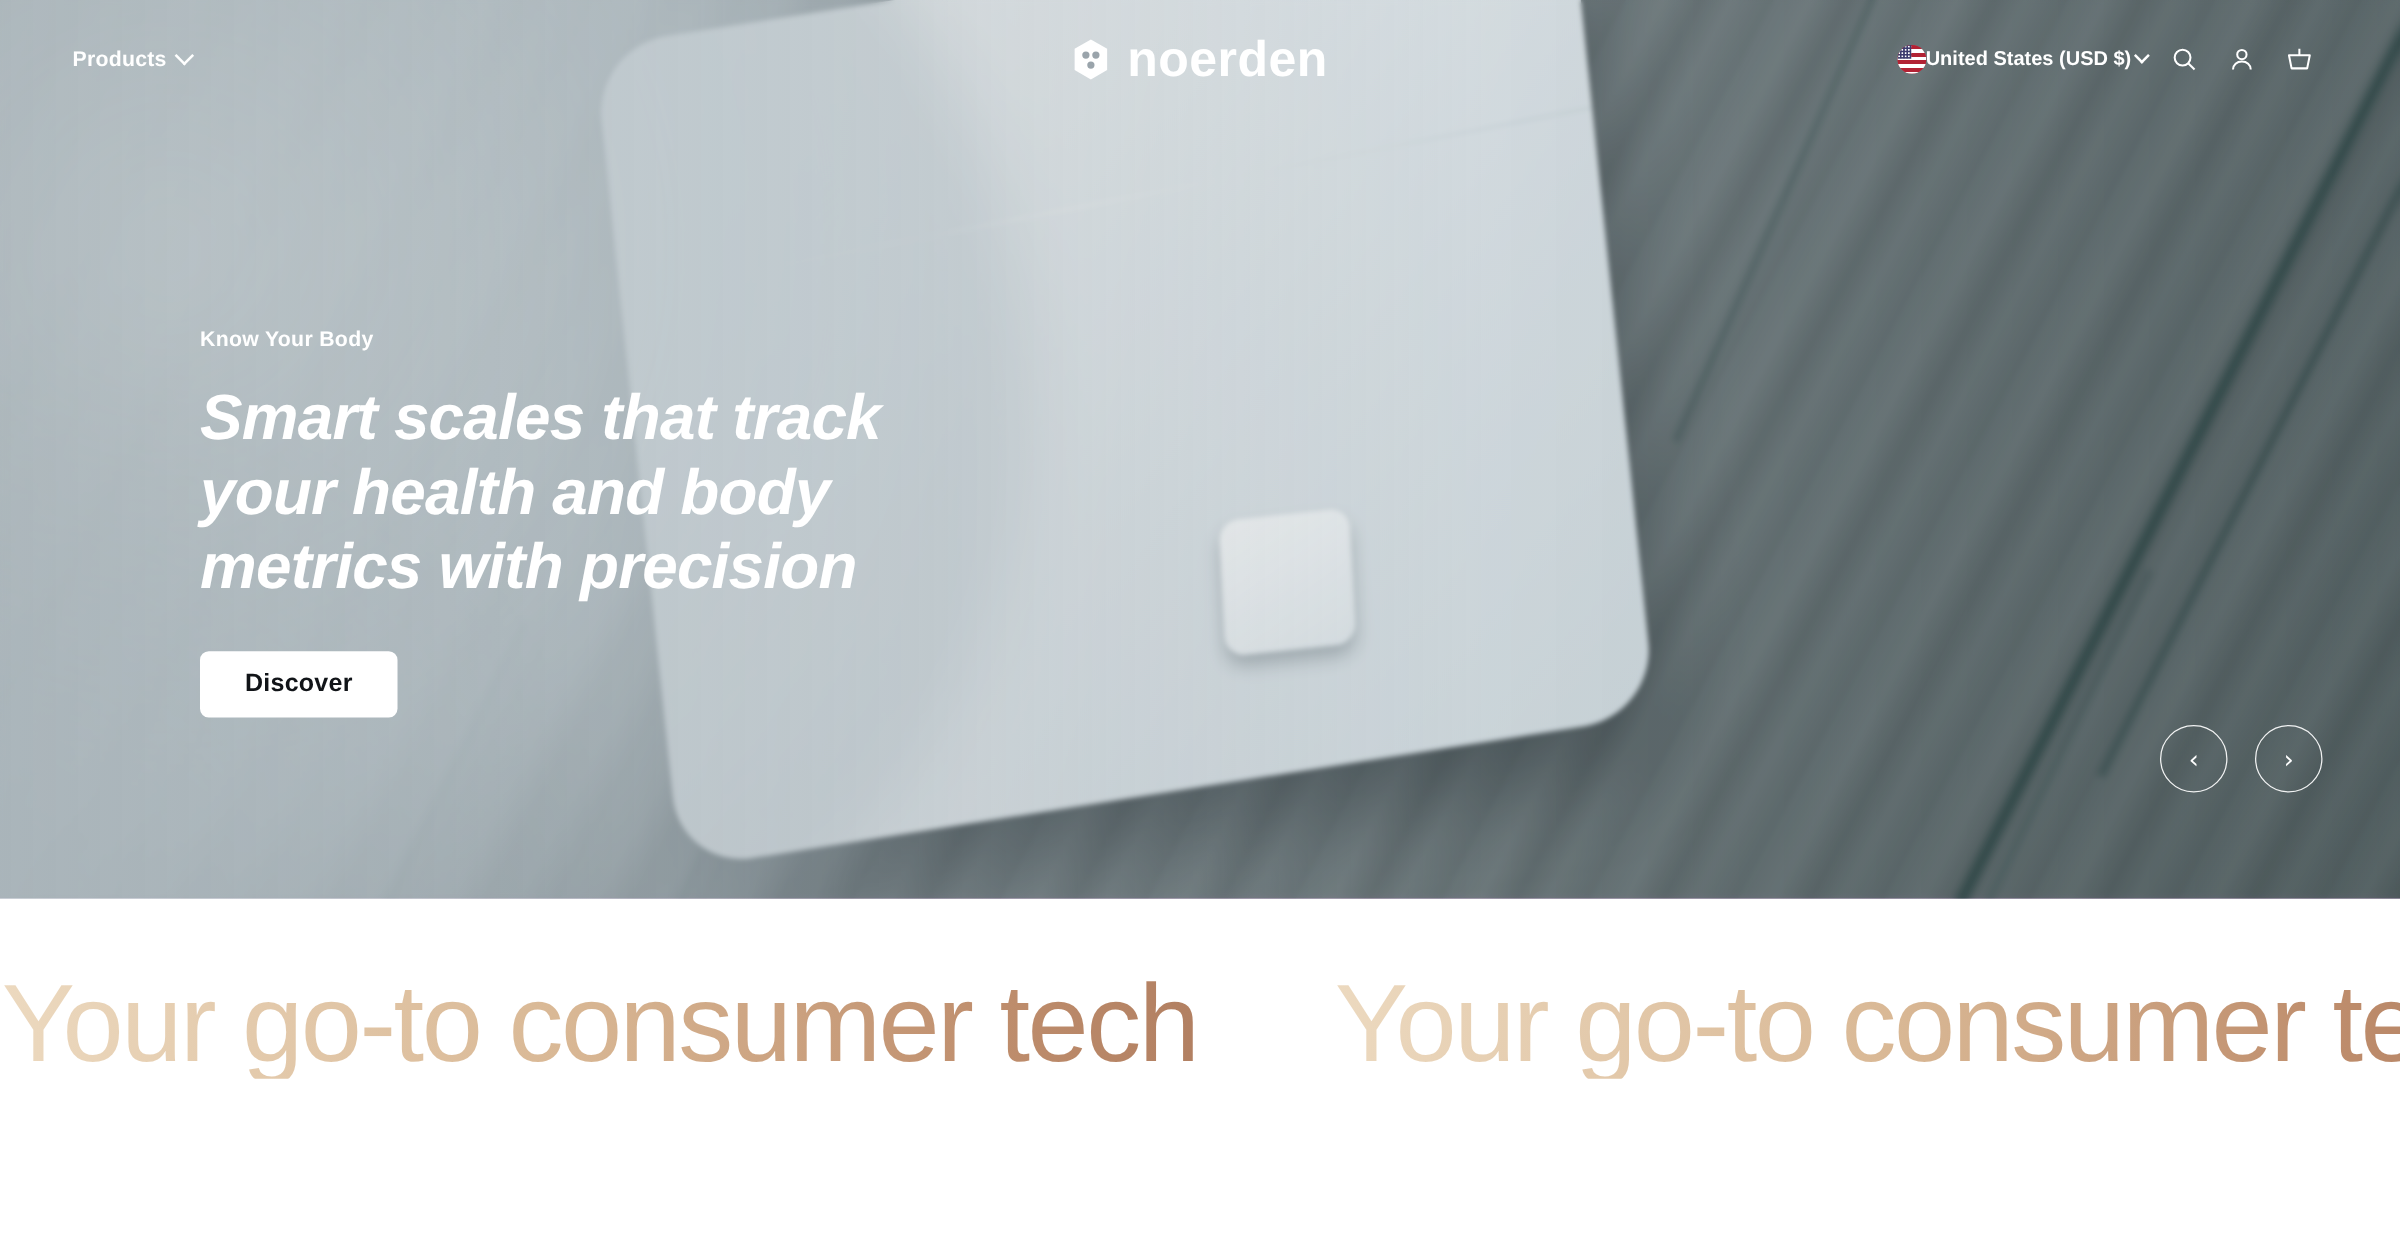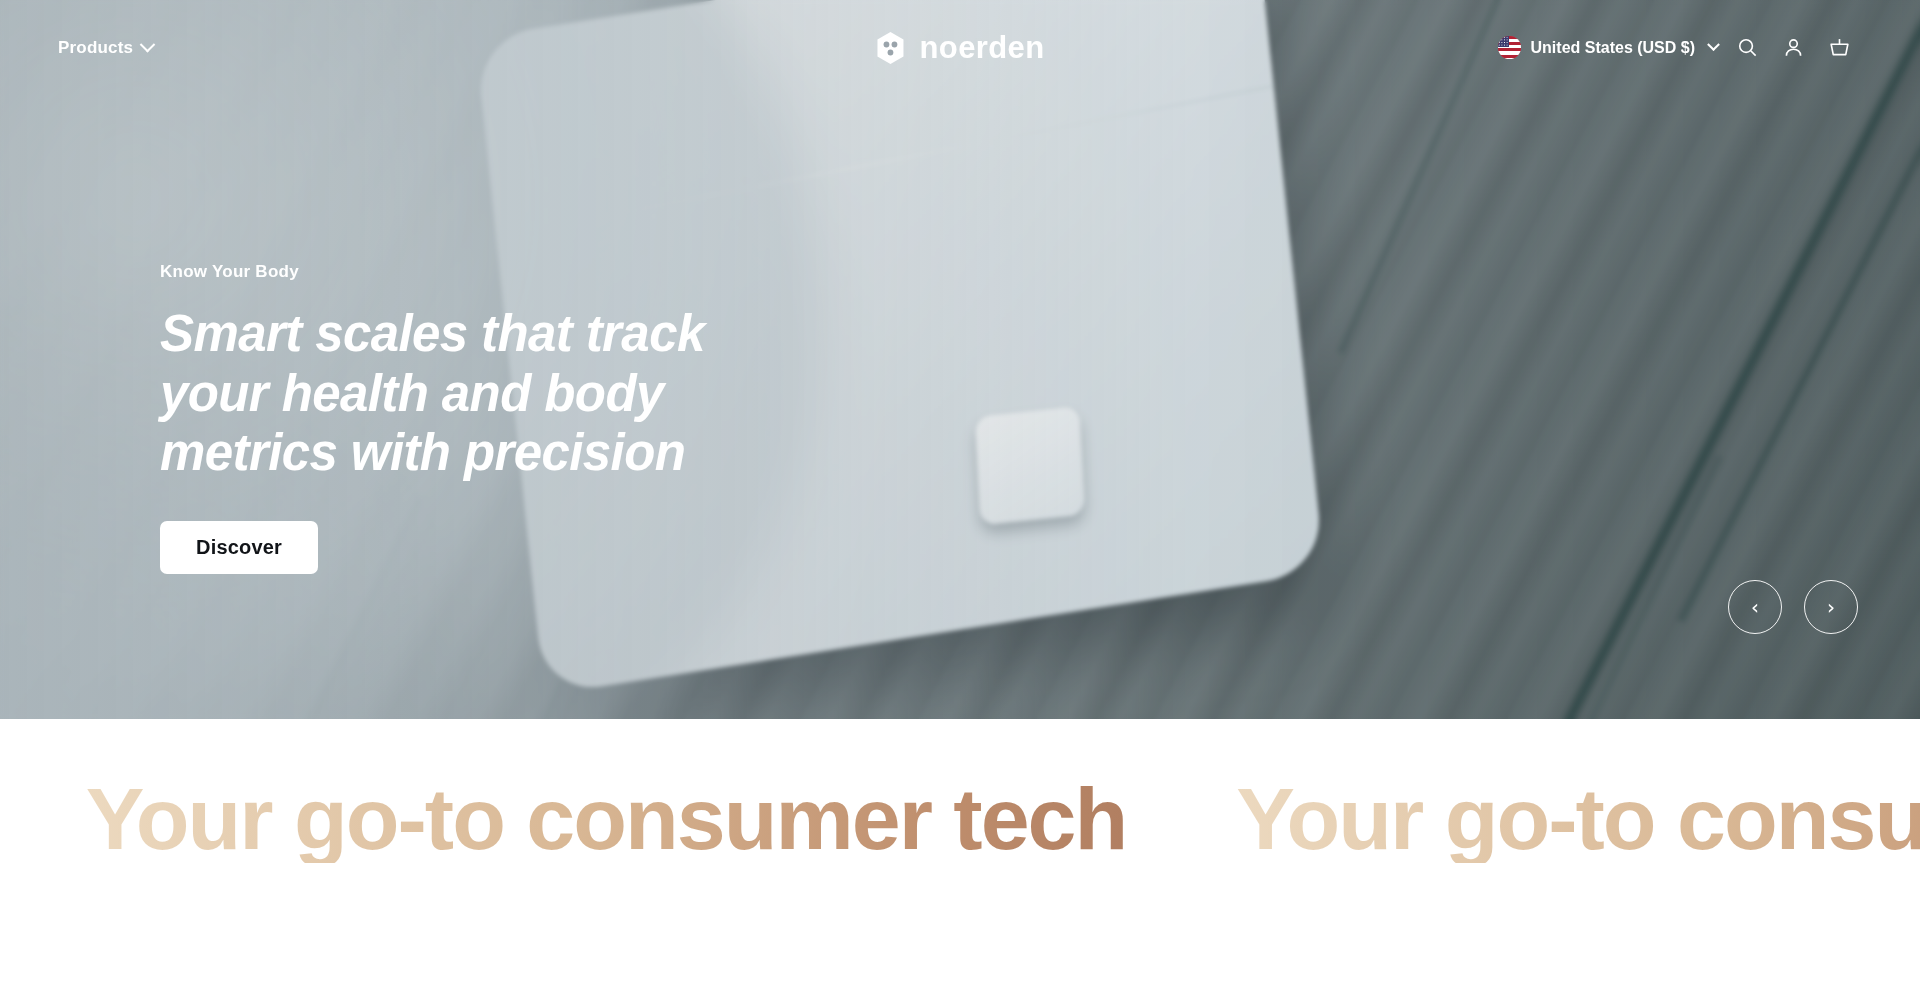--- a/index.html
+++ b/index.html
@@ -98,24 +98,24 @@
     display:flex; align-items:center; gap:9px; color:#fff;
     font-size:17px; font-weight:700; letter-spacing:.2px; cursor:pointer;
   }
   .chev { width:11px; height:11px; border-right:2.4px solid #fff; border-bottom:2.4px solid #fff;
     transform:rotate(45deg) translate(-2px,-2px); }
   .brand {
     position:absolute; left:50%; top:50%; transform:translate(-50%,-50%);
     display:flex; align-items:center; gap:14px; cursor:pointer;
   }
   .brand-mark { width:30px; height:34px; }
-  .brand-name { color:#fff; font-size:31px; font-weight:600; letter-spacing:.4px; }
+  .brand-name { color:#fff; font-size:40px; font-weight:600; letter-spacing:.4px; }
   .nav-right { display:flex; align-items:center; gap:0; margin-left:auto; }
   .locale {
-    display:flex; align-items:center; gap:10px; color:#fff;
+    display:flex; align-items:center; gap:0; color:#fff;
     font-size:16px; font-weight:700; cursor:pointer; padding-right:6px;
   }
   .flag {
     width:23px; height:23px; border-radius:50%; overflow:hidden; flex:none;
     background:#b22234; position:relative; box-shadow:0 0 0 1px rgba(255,255,255,.25) inset;
   }
   .flag .stripes { position:absolute; inset:0;
     background:repeating-linear-gradient(180deg,#b22234 0 3.1px,#ffffff 3.1px 6.2px); }
   .flag .canton { position:absolute; left:0; top:0; width:11px; height:11px;
     background:#3c3b6e;
@@ -158,21 +158,21 @@
 
   
   .marquee-band {
     position:absolute; top:719px; left:0; width:1920px; height:274px;
     background:#ffffff; overflow:hidden;
   }
   .marquee-row {
     position:absolute; top:56px; left:-1065px; display:flex; white-space:nowrap;
   }
   .mq-item {
-    font-size:88px; font-weight:700; letter-spacing:-2px; line-height:1;
+    font-size:88px; font-weight:400; letter-spacing:-2px; line-height:1;
     padding-right:110px;
     background-image:linear-gradient(90deg,#ecd9bf 0%, #d9b895 42%, #bf8e6d 74%, #a9765a 100%);
     -webkit-background-clip:text; background-clip:text; color:transparent;
     -webkit-text-fill-color:transparent;
   }
 </style>
 </head>
 <body>
 
 <section class="hero">

